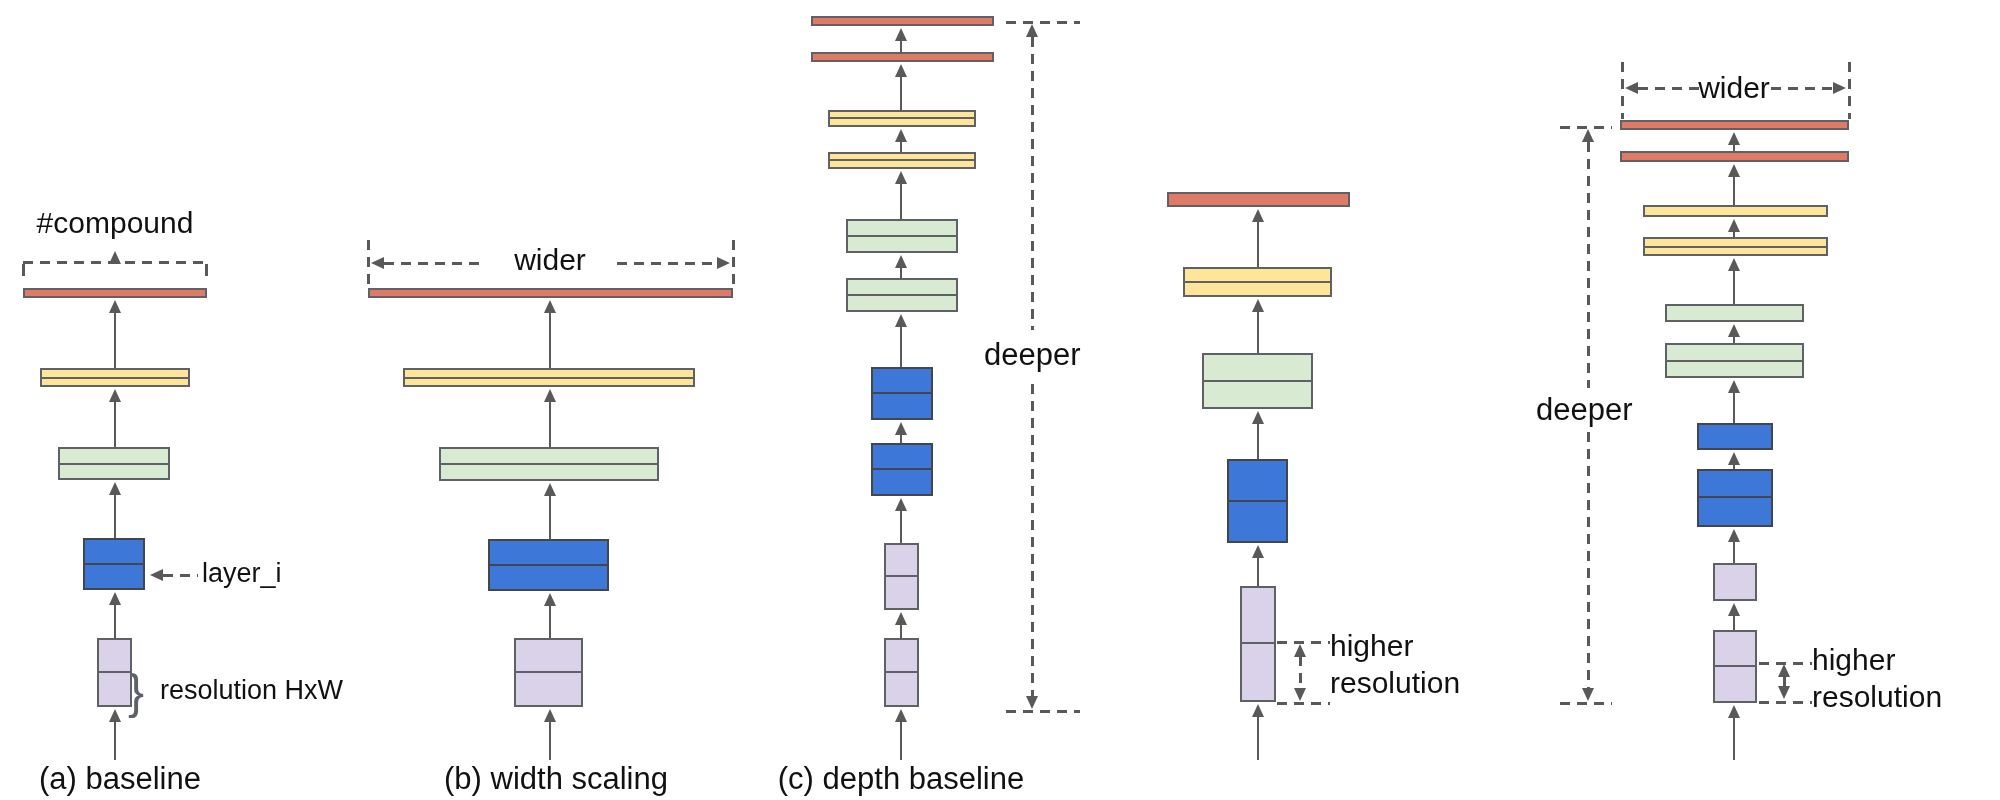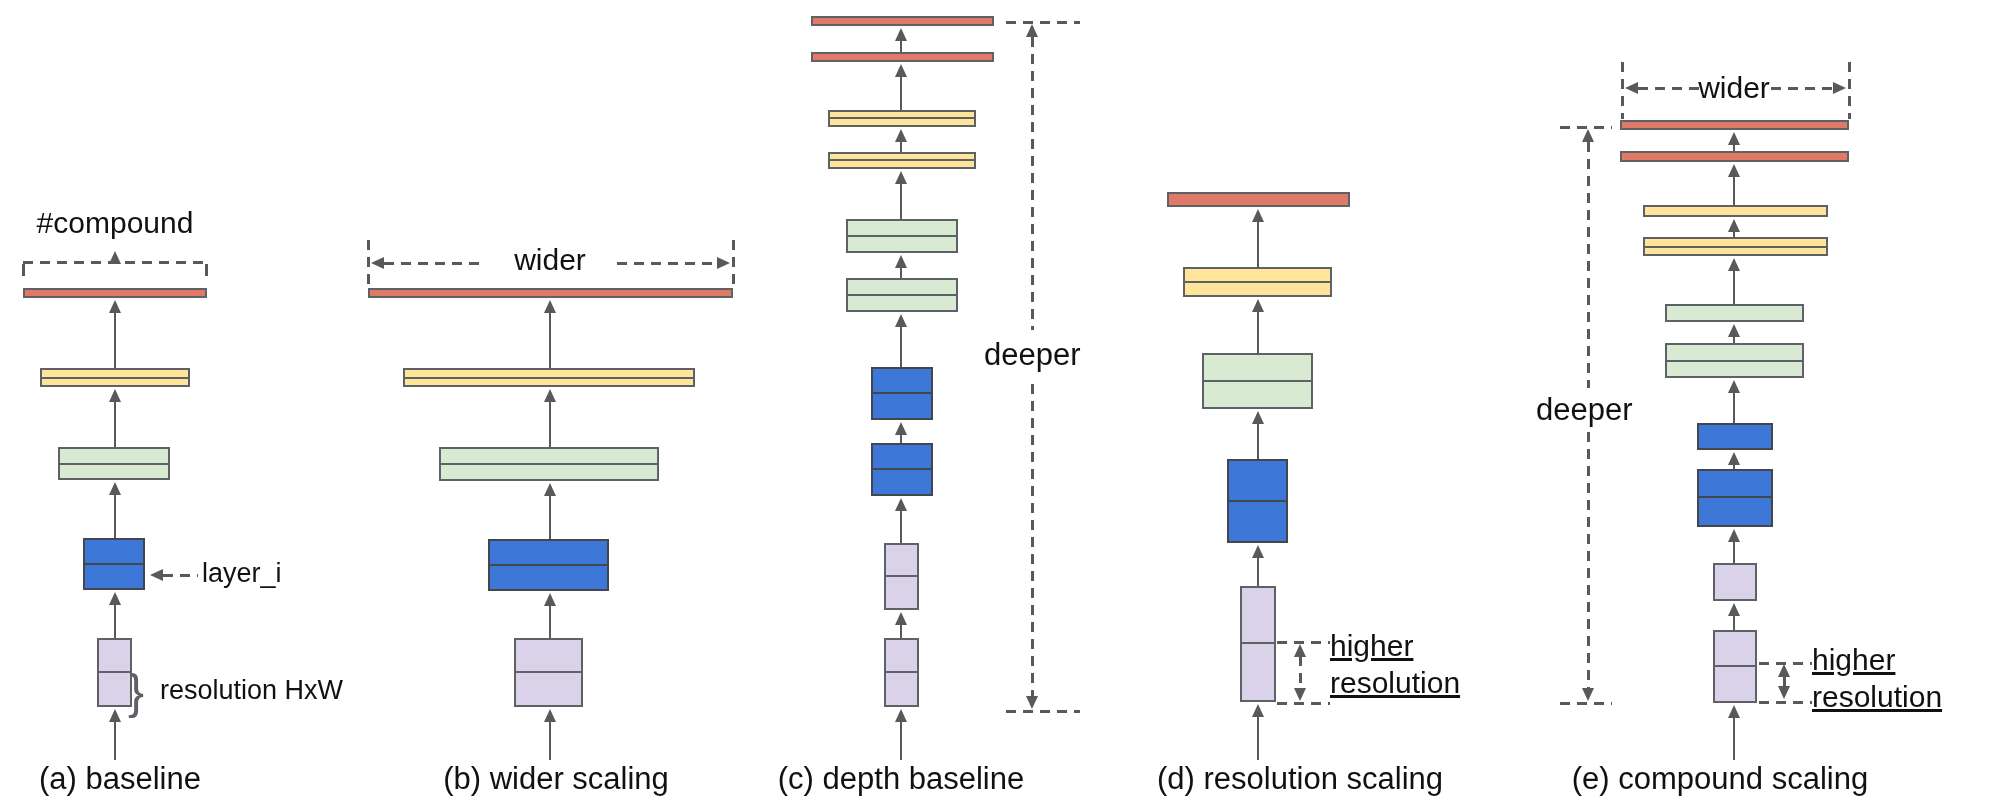--- a/index.html
+++ b/index.html
@@ -13,21 +13,21 @@
   .dash-h{position:absolute;height:3px;}
   .dash-v{position:absolute;width:3px;}
   .tick{position:absolute;width:3px;}
   .head{position:absolute;width:0;height:0;}
   .head-up{border-left:6px solid transparent;border-right:6px solid transparent;border-bottom:13px solid #595959;}
   .head-down{border-left:6px solid transparent;border-right:6px solid transparent;border-top:13px solid #595959;}
   .head-left{border-top:6px solid transparent;border-bottom:6px solid transparent;border-right:13px solid #595959;}
   .head-right{border-top:6px solid transparent;border-bottom:6px solid transparent;border-left:13px solid #595959;}
   .lbl{position:absolute;color:#111111;white-space:nowrap;}
   .lbl-center{text-align:center;}
-  .lbl-wrap{white-space:normal;text-decoration:underline;}
+  .lbl-wrap{white-space:normal;}
   .caption{position:absolute;top:761px;width:400px;text-align:center;font-size:31px;color:#111111;}
   #lbl-channels{left:15px;top:206px;width:200px;font-size:30px;}
   #lbl-layer{left:202px;top:558px;font-size:27px;}
   #lbl-resolution{left:160px;top:675px;font-size:27px;}
   #brace-a{position:absolute;left:128px;top:664px;font-size:48px;color:#5E6166;}
   #lbl-wider-b{left:450px;top:243px;width:200px;font-size:30px;}
   #lbl-wider-e{left:1634px;top:71px;width:200px;font-size:30px;}
   #lbl-deeper-c{left:984px;top:337px;font-size:31px;}
   #lbl-deeper-e{left:1536px;top:392px;font-size:31px;}
   #lbl-higher-d{left:1330px;top:627px;width:178px;font-size:30px;line-height:37px;}
@@ -48,24 +48,22 @@
   <span id="brace-a">}</span>
 
   <span class="lbl lbl-center" id="lbl-wider-b">wider</span>
   <span class="lbl lbl-center" id="lbl-wider-e">wider</span>
   <span class="lbl" id="lbl-deeper-c">deeper</span>
   <span class="lbl" id="lbl-deeper-e">deeper</span>
   <div class="lbl lbl-wrap" id="lbl-higher-d">higher resolution</div>
   <div class="lbl lbl-wrap" id="lbl-higher-e">higher resolution</div>
 
   <div class="caption" id="cap-a">(a) baseline</div>
-  <div class="caption" id="cap-b">(b) wider scaling</div>
+  <div class="caption" id="cap-b">(b) width scaling</div>
   <div class="caption" id="cap-c">(c) depth baseline</div>
-  <div class="caption" id="cap-d">(d) resolution scaling</div>
-  <div class="caption" id="cap-e">(e) compound scaling</div>
 <div class="box" style="left: 23px; top: 288px; width: 184px; height: 10px; background: rgb(222, 122, 101); border-color: rgb(94, 97, 102);"></div>
     <div class="box" style="left: 40px; top: 368px; width: 150px; height: 19px; background: rgb(255, 229, 153); border-color: rgb(94, 97, 102);"></div>
     <div class="divider" style="left: 42px; top: 377px; width: 146px; background: rgb(94, 97, 102);"></div>
     <div class="box" style="left: 58px; top: 447px; width: 112px; height: 33px; background: rgb(217, 234, 211); border-color: rgb(94, 97, 102);"></div>
     <div class="divider" style="left: 60px; top: 463px; width: 108px; background: rgb(94, 97, 102);"></div>
     <div class="box" style="left: 83px; top: 538px; width: 62px; height: 52px; background: rgb(61, 120, 216); border-color: rgb(67, 71, 77);"></div>
     <div class="divider" style="left: 85px; top: 563px; width: 58px; background: rgb(67, 71, 77);"></div>
     <div class="box" style="left: 97px; top: 638px; width: 35px; height: 69px; background: rgb(217, 210, 233); border-color: rgb(94, 97, 102);"></div>
     <div class="divider" style="left: 99px; top: 671px; width: 31px; background: rgb(94, 97, 102);"></div>
     <div class="head head-up" style="left: 109px; top: 300px;"></div>

